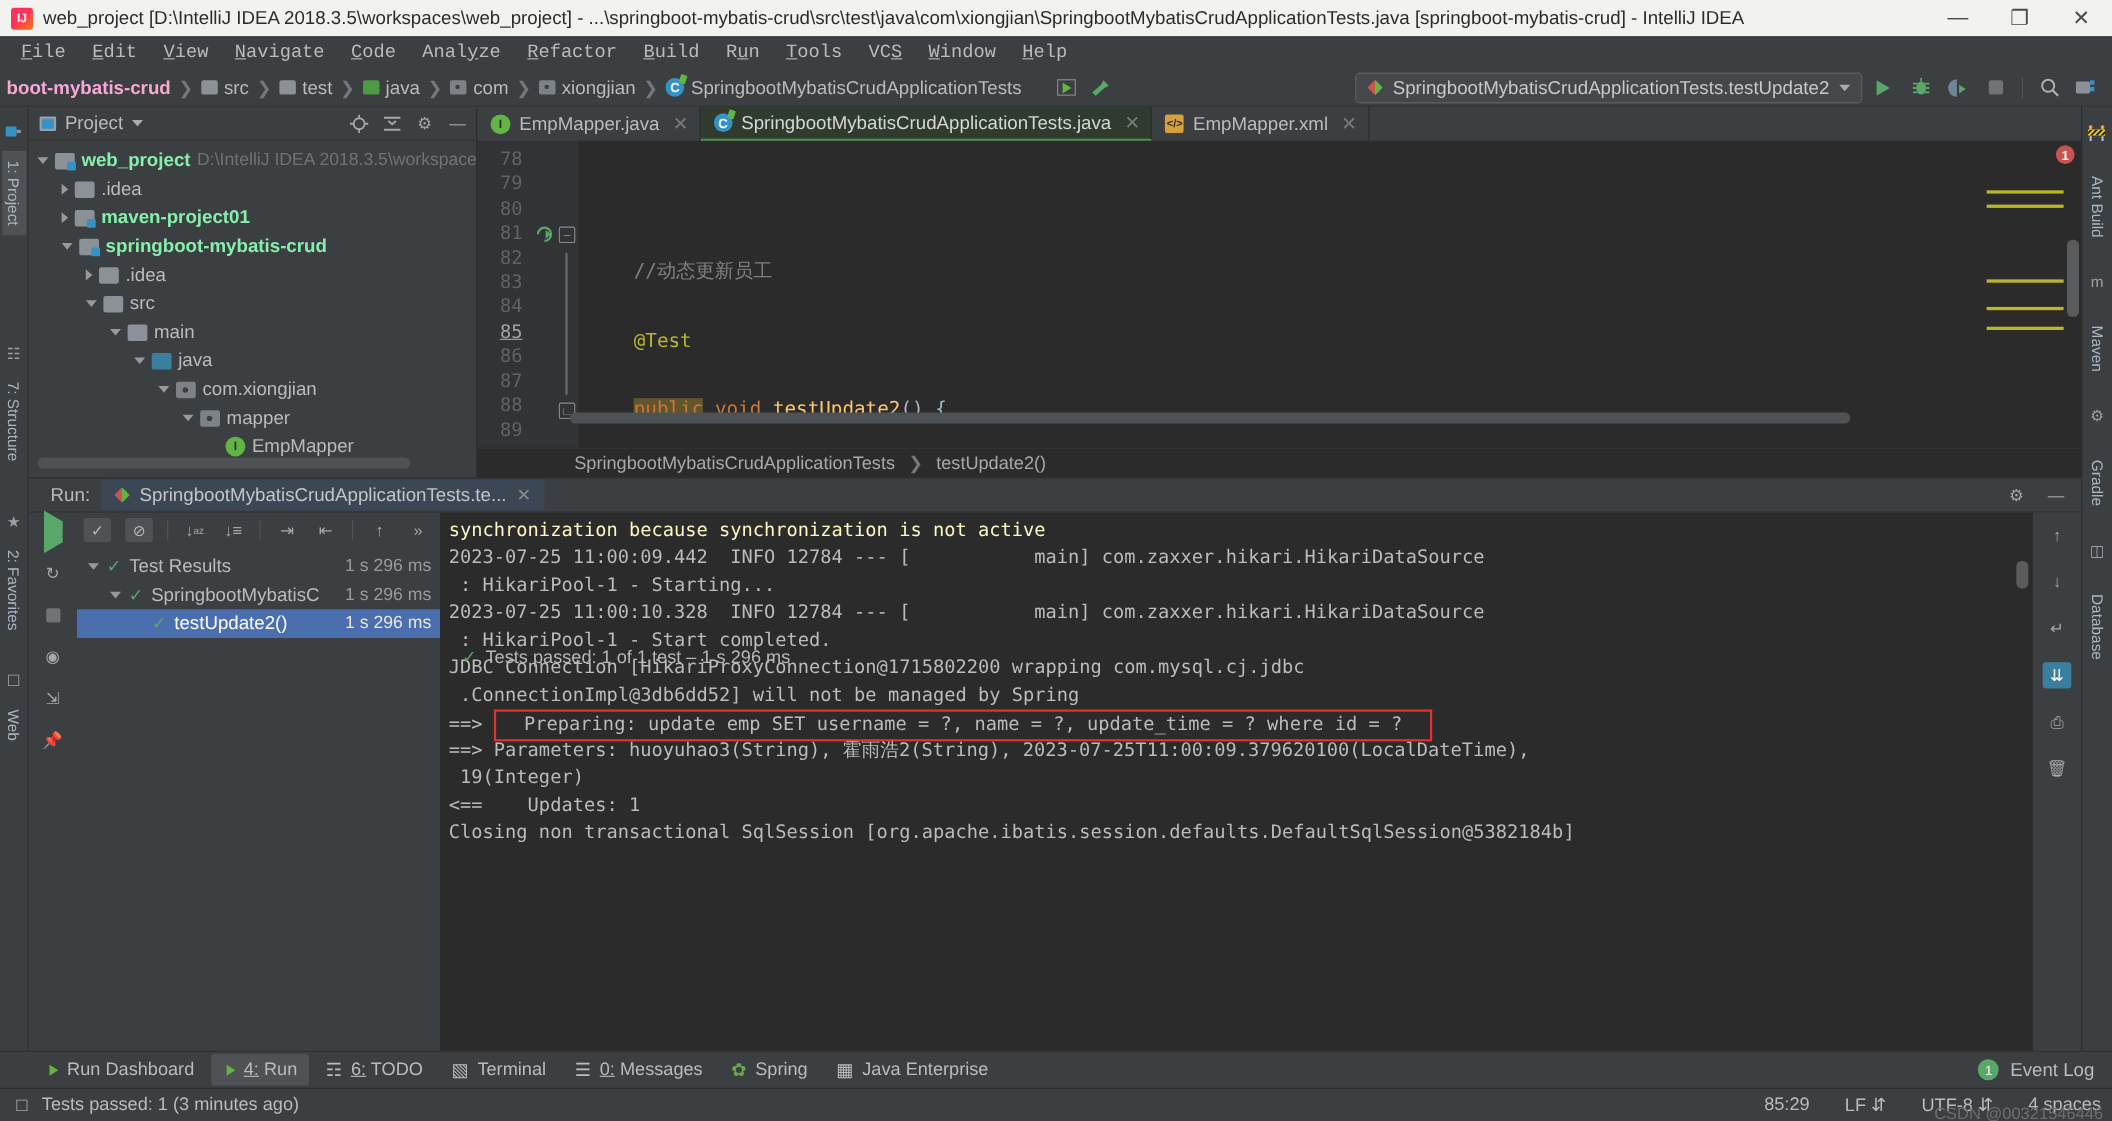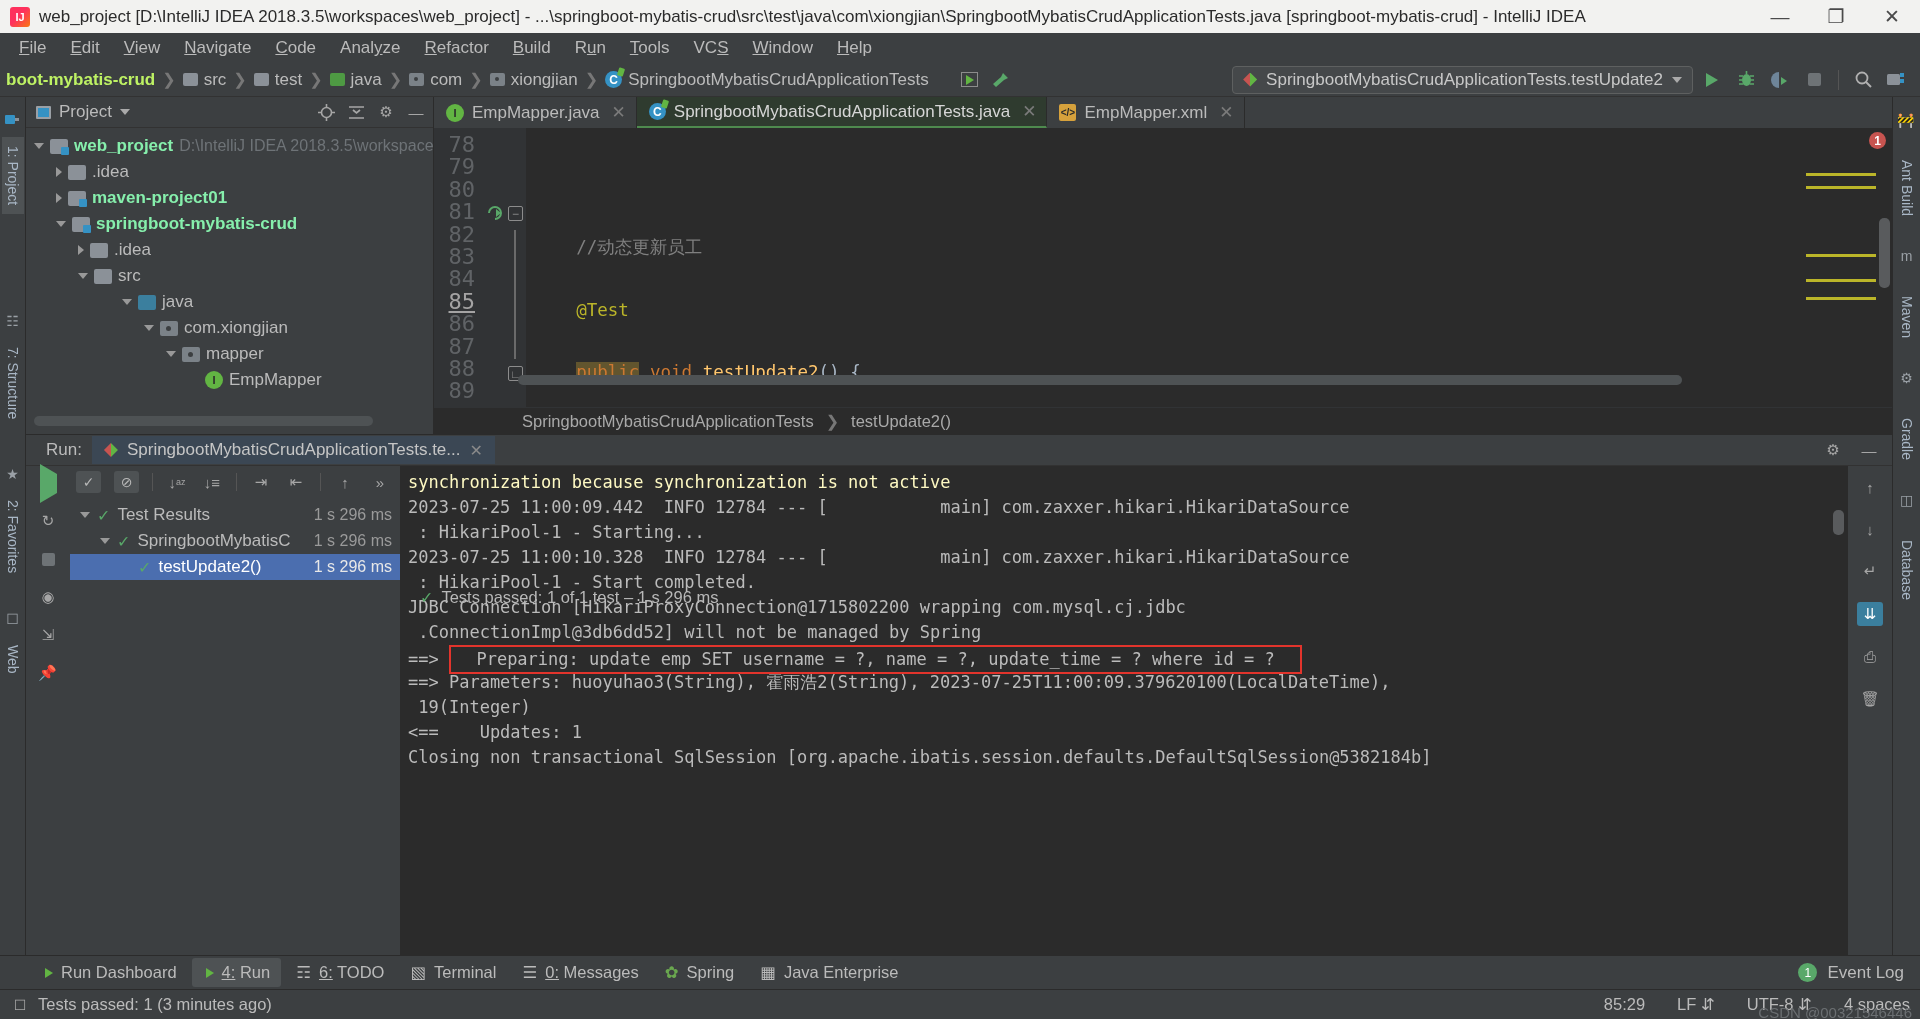--- a/index.html
+++ b/index.html
@@ -12,30 +12,30 @@
   .tb-logo{ width:20px; height:20px; margin-right:9px; flex:none; position:relative;
             background:linear-gradient(135deg,#fe315d 0%,#fe315d 45%,#f97a12 100%); border-radius:3px; }
   .tb-logo:after{ content:"IJ"; position:absolute; inset:0; color:#fff; font-size:11px; font-weight:bold;
                   display:flex; align-items:center; justify-content:center; }
   .tb-title{ white-space:nowrap; overflow:hidden; }
   .tb-ctrl{ margin-left:auto; display:flex; }
   .tb-btn{ width:56px; height:33px; display:flex; align-items:center; justify-content:center;
            font-size:19px; color:#4a4a4a; }
 
   
-  .menubar{ height:30px; background:#3c3f41; display:flex; align-items:center; padding-left:8px; gap:2px; }
+  .menubar{ height:30px; background:#3c3f41; display:flex; align-items:center; padding-left:8px; gap:2px;font-family:Liberation Mono, monospace; }
   .menu-item{ padding:3px 11px; font-size:17px; color:#bbbbbb; }
   .menu-item u{ text-decoration:underline; }
 
   
   .navbar{ height:34px; background:#3c3f41; display:flex; align-items:center;
            padding-left:2px; border-bottom:1px solid #323232; }
   .crumb{ display:flex; align-items:center; gap:6px; padding:2px 4px; white-space:nowrap; }
   .crumb .lbl{ font-size:17px; color:#bbbbbb; }
-  .crumb.bold .lbl{ font-weight:bold; color:#bef264; }
+  .crumb.bold .lbl{ font-weight:bold; color:#f9a8d4; }
   .sep{ color:#777; font-size:16px; margin:0 3px; }
   .fico{ width:15px; height:13px; border-radius:2px 2px 2px 2px; flex:none; position:relative; }
   .fico.grey{ background:#8b9198; }
   .fico.green{ background:#4e9a43; }
   .fico.dark{ background:#7b8288; }
   .fico.dark:after{ content:""; position:absolute; width:4px; height:4px; border-radius:50%;
                     background:#3c3f41; left:5px; top:4px; }
   .cico{ width:17px; height:17px; border-radius:50%; background:#3592c4; color:#fff; font-size:12px;
          font-weight:bold; display:flex; align-items:center; justify-content:center; flex:none; position:relative;}
   .cico:after{ content:""; position:absolute; right:-2px; top:-3px; width:6px;height:8px;
@@ -100,21 +100,21 @@
   .editor{ flex:1; display:flex; flex-direction:column; background:#2b2b2b; min-width:0; }
   .tabs{ height:31px; background:#3c3f41; display:flex; align-items:stretch; }
   .tab{ display:flex; align-items:center; gap:8px; padding:0 10px 0 12px; font-size:17px;
         color:#bbbbbb; border-right:1px solid #2b2b2b; white-space:nowrap; }
   .tab.active{ background:#2f3b2f; border-bottom:2px solid #4e8a4e; color:#d6d6d6; }
   .tab .x{ color:#7a7a7a; font-size:17px; margin-left:4px; }
   .xmlico{ width:17px;height:17px;border-radius:2px;background:#d6a13c;color:#2b2b2b;font-size:10px;
            font-weight:bold;display:flex;align-items:center;justify-content:center;flex:none;}
   .codewrap{ flex:1; display:flex; position:relative; overflow:hidden; }
   .gutter{ width:46px; background:#313335; color:#606366; font-family:"DejaVu Sans Mono", monospace;
-           font-size:22px; text-align:right; padding:6px 5px 0 0; flex:none; }
+           font-size:17px; text-align:right; padding:6px 5px 0 0; flex:none; }
   .gutter div{ height:22.4px; line-height:22.4px; }
   .gutter .cur{ color:#a4a3a3;text-decoration:underline; }
   .marks{ width:46px; background:#313335; position:relative; flex:none; }
   .code{ flex:1; font-family:"DejaVu Sans Mono", monospace; font-size:17.5px; padding:6px 0 0 8px;
          color:#a9b7c6; overflow:hidden; white-space:pre; }
   .code div{ height:22.4px; line-height:22.4px; }
   .kw{ color:#cc7832; } .ann{ color:#bbb529; } .mth{ color:#ffc66d; } .cm{ color:#808080; }
   .kw-hl{ background:#62552e; color:#cc7832; }
   .erbar{ position:absolute; right:16px; width:70px; height:3px; background:#bbb529; }
   .vscroll-ed{ position:absolute; right:2px; top:90px; width:11px; height:70px; background:#595b5d; border-radius:5px; }
@@ -370,20 +370,25 @@
             <div class="row" style="padding-left: 52px;">
               <span class="arrow-r"></span>
               <span class="mico plain"></span>
               <span class="nm">.idea</span>
             </div>
             <div class="row" style="padding-left: 52px;">
               <span class="arrow-d"></span>
               <span class="mico plain"></span>
               <span class="nm">src</span>
             </div>
+            <div class="row" style="padding-left: 74px;">
+              <span class="arrow-d"></span>
+              <span class="mico plain"></span>
+              <span class="nm">main</span>
+            </div>
             <div class="row" style="padding-left: 96px;">
               <span class="arrow-d"></span>
               <span class="mico blue"></span>
               <span class="nm">java</span>
             </div>
             <div class="row" style="padding-left: 118px;">
               <span class="arrow-d"></span>
               <span class="mico pkg"></span>
               <span class="nm">com.xiongjian</span>
             </div>

